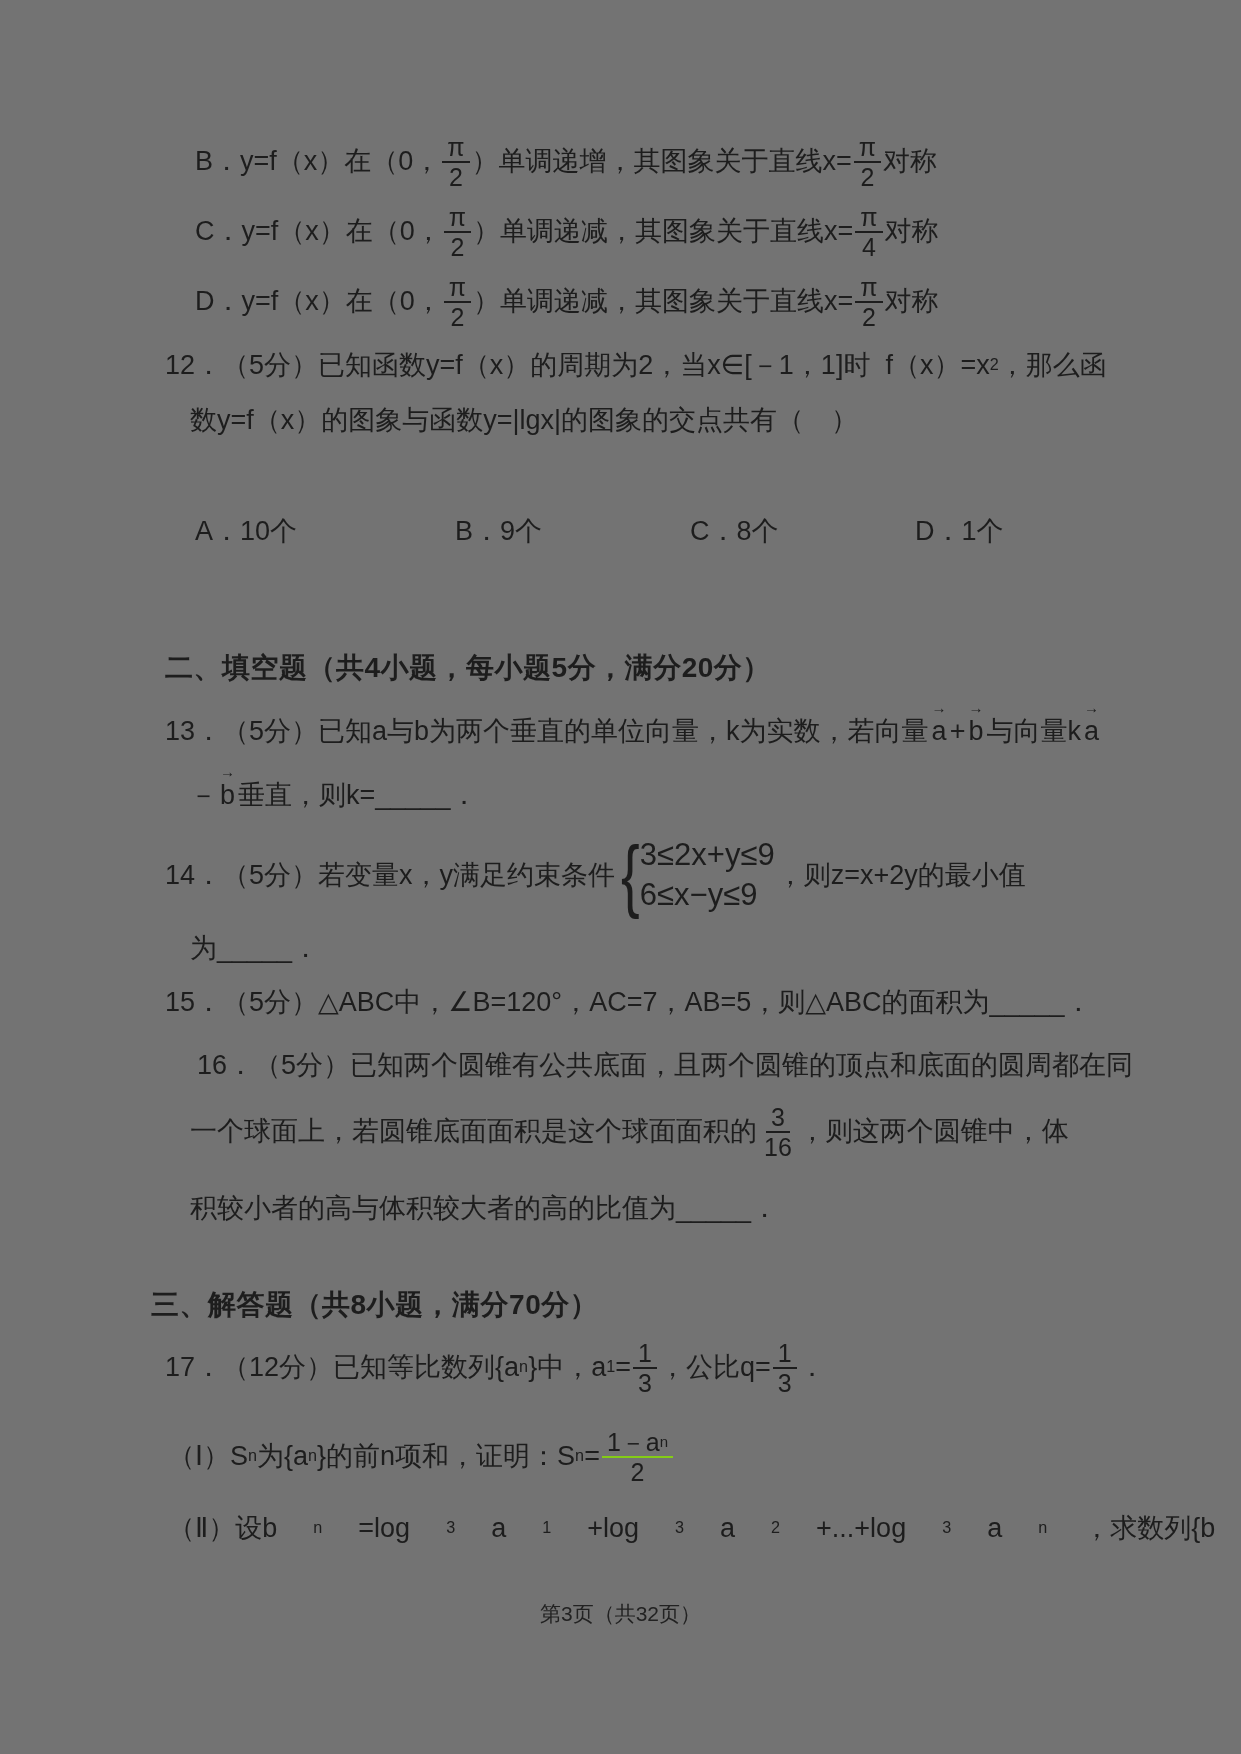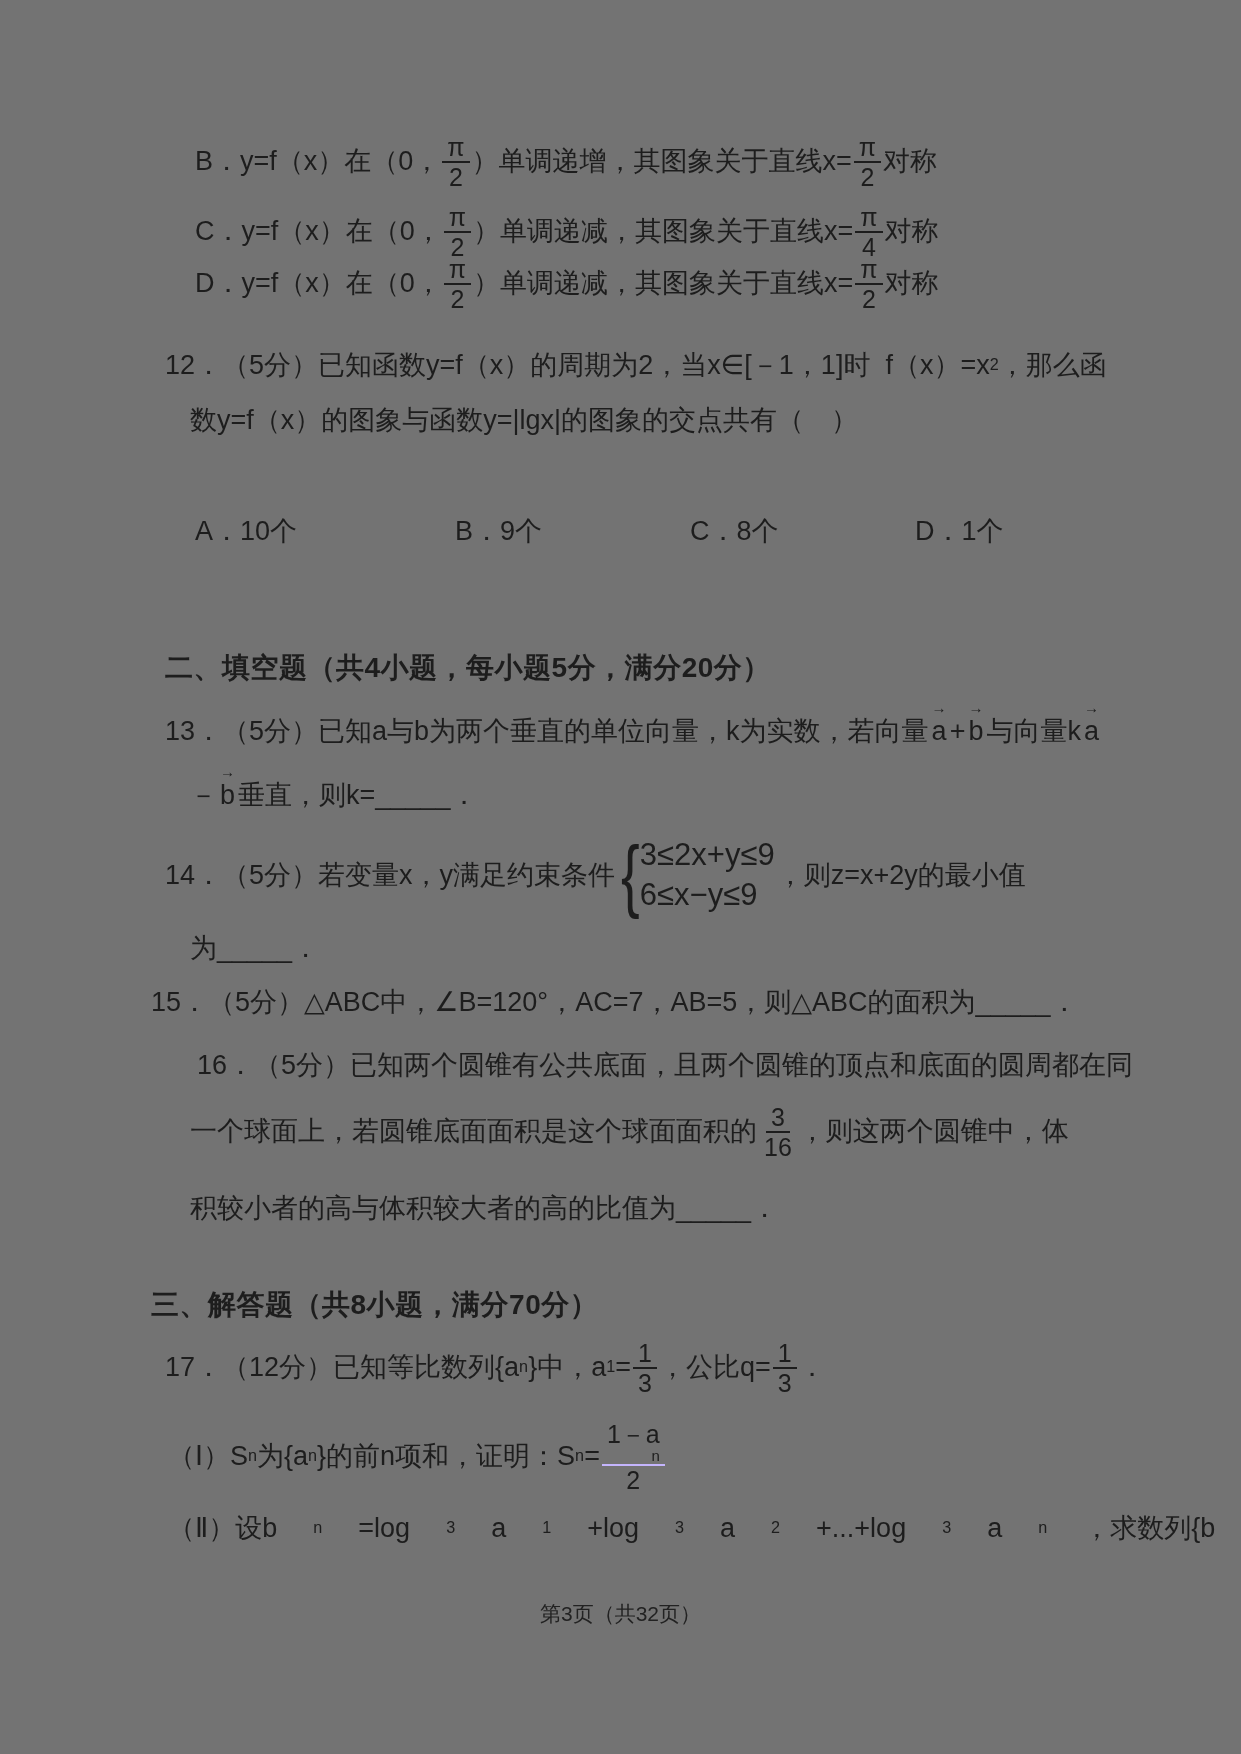--- a/index.html
+++ b/index.html
@@ -21,21 +21,21 @@
     line-height:1.35;
   }
   .sec{font-weight:bold;font-size:28px;letter-spacing:0.5px;}
   
   .fr{
     display:inline-flex;flex-direction:column;align-items:center;
     line-height:1.12;font-size:25px;margin:0 2px;transform:translateY(1px);
   }
   .fr .n{border-bottom:2px solid #1d1d1d;padding:0 5px;}
   .fr .d{padding:0 5px;}
-  .fr .nrow{display:inline-flex;align-items:flex-end;border-bottom:2px solid #c4b5fd;padding:0 5px;flex-direction:column;}
+  .fr .nrow{display:inline-flex;align-items:center;border-bottom:2px solid #84cc16;padding:0 5px;}
   
   .vec{position:relative;display:inline-block;margin:0 3px;}
   .vec::before{
     content:"→";
     position:absolute;top:-15px;left:50%;transform:translateX(-50%);
     font-size:15px;color:#1d1d1d;
   }
   
   .sys{display:inline-flex;align-items:center;margin:0 2px;}
   .brace{font-size:80px;font-weight:300;line-height:0.85;transform:scaleX(0.7);margin-right:-4px;}
@@ -53,21 +53,21 @@
 <div class="page">
 
   <div class="row" style="top:122px;left:195px;height:78px;">
     <span>B．y=f（x）在（0，</span><span class="fr"><span class="n">π</span><span class="d">2</span></span><span>）单调递增，其图象关于直线x=</span><span class="fr"><span class="n">π</span><span class="d">2</span></span><span>对称</span>
   </div>
 
   <div class="row" style="top:192px;left:195px;height:78px;">
     <span>C．y=f（x）在（0，</span><span class="fr"><span class="n">π</span><span class="d">2</span></span><span>）单调递减，其图象关于直线x=</span><span class="fr"><span class="n">π</span><span class="d">4</span></span><span>对称</span>
   </div>
 
-  <div class="row" style="top:244px;left:195px;height:78px;align-items:center;">
+  <div class="row" style="top:262px;left:195px;height:78px;align-items:center;">
     <span>D．y=f（x）在（0，</span><span class="fr"><span class="n">π</span><span class="d">2</span></span><span>）单调递减，其图象关于直线x=</span><span class="fr"><span class="n">π</span><span class="d">2</span></span><span>对称</span>
   </div>
 
   <div class="row" style="top:345px;left:165px;height:40px;">
     <span>12．（5分）已知函数y=f（x）的周期为2，当x∈[－1，1]时  f（x）=x</span><sup>2</sup><span>，那么函</span>
   </div>
 
   <div class="row" style="top:400px;left:190px;height:40px;">
     <span>数y=f（x）的图象与函数y=|lgx|的图象的交点共有（　）</span>
   </div>
@@ -92,21 +92,21 @@
   </div>
 
   <div class="row" style="top:825px;left:165px;height:100px;">
     <span>14．（5分）若变量x，y满足约束条件</span><span class="sys"><span class="brace">{</span><span class="stack"><span>3≤2x+y≤9</span><span>6≤x−y≤9</span></span></span><span>，则z=x+2y的最小值</span>
   </div>
 
   <div class="row" style="top:928px;left:190px;height:40px;">
     <span>为</span><span>_____</span><span>．</span>
   </div>
 
-  <div class="row" style="top:982px;left:151px;height:40px;">
+  <div class="row" style="top:982px;left:165px;height:40px;">
     <span>15．（5分）△ABC中，∠B=120°，AC=7，AB=5，则△ABC的面积为</span><span>_____</span><span>．</span>
   </div>
 
   <div class="row" style="top:1045px;left:165px;height:40px;margin-left:32px;">
     <span>16．（5分）已知两个圆锥有公共底面，且两个圆锥的顶点和底面的圆周都在同</span>
   </div>
 
   <div class="row" style="top:1095px;left:190px;height:72px;">
     <span>一个球面上，若圆锥底面面积是这个球面面积的</span><span class="fr"><span class="n">3</span><span class="d">16</span></span><span>，则这两个圆锥中，体</span>
   </div>

